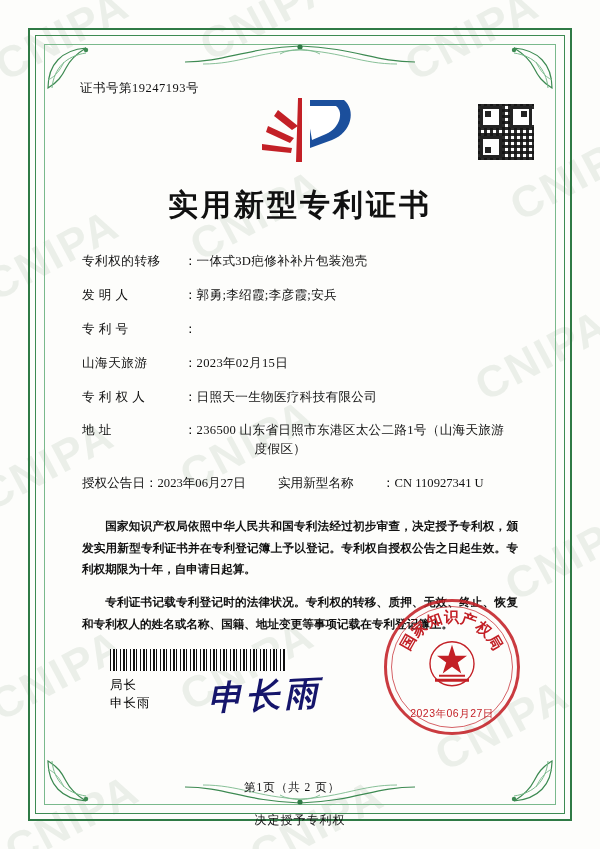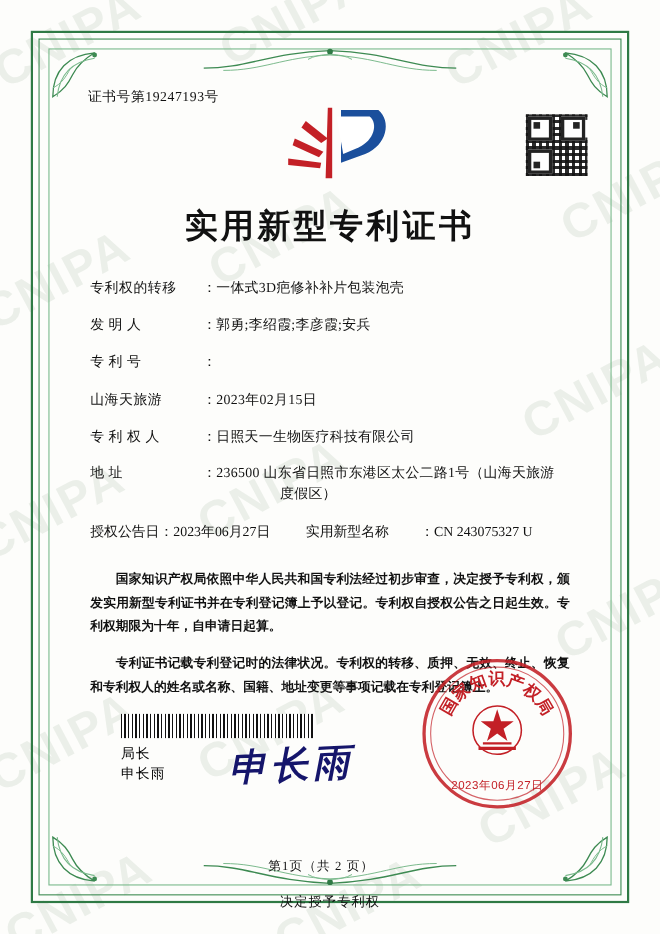--- a/index.html
+++ b/index.html
@@ -457,21 +457,21 @@
         <span class="sub-line">度假区）</span>
       </span>
     </div>
 
     <div class="field-row">
       <span class="inline-pair">
         <span class="inline-left">
           <span>授权公告日</span><span>：</span><span>2023年06月27日</span>
         </span>
         <span class="inline-right-label">实用新型名称</span>
-        <span class="inline-right-value"><span>：</span><span>CN 243075327 U</span></span>
+        <span class="inline-right-value"><span>：</span><span>CN 110927341 U</span></span>
       </span>
     </div>
 
   </div>
 
   <div class="paragraphs">
     <p>国家知识产权局依照中华人民共和国专利法经过初步审查，决定授予专利权，颁发实用新型专利证书并在专利登记簿上予以登记。专利权自授权公告之日起生效。专利权期限为十年，自申请日起算。</p>
     <p>专利证书记载专利登记时的法律状况。专利权的转移、质押、无效、终止、恢复和专利权人的姓名或名称、国籍、地址变更等事项记载在专利登记簿上。</p>
   </div>
 

